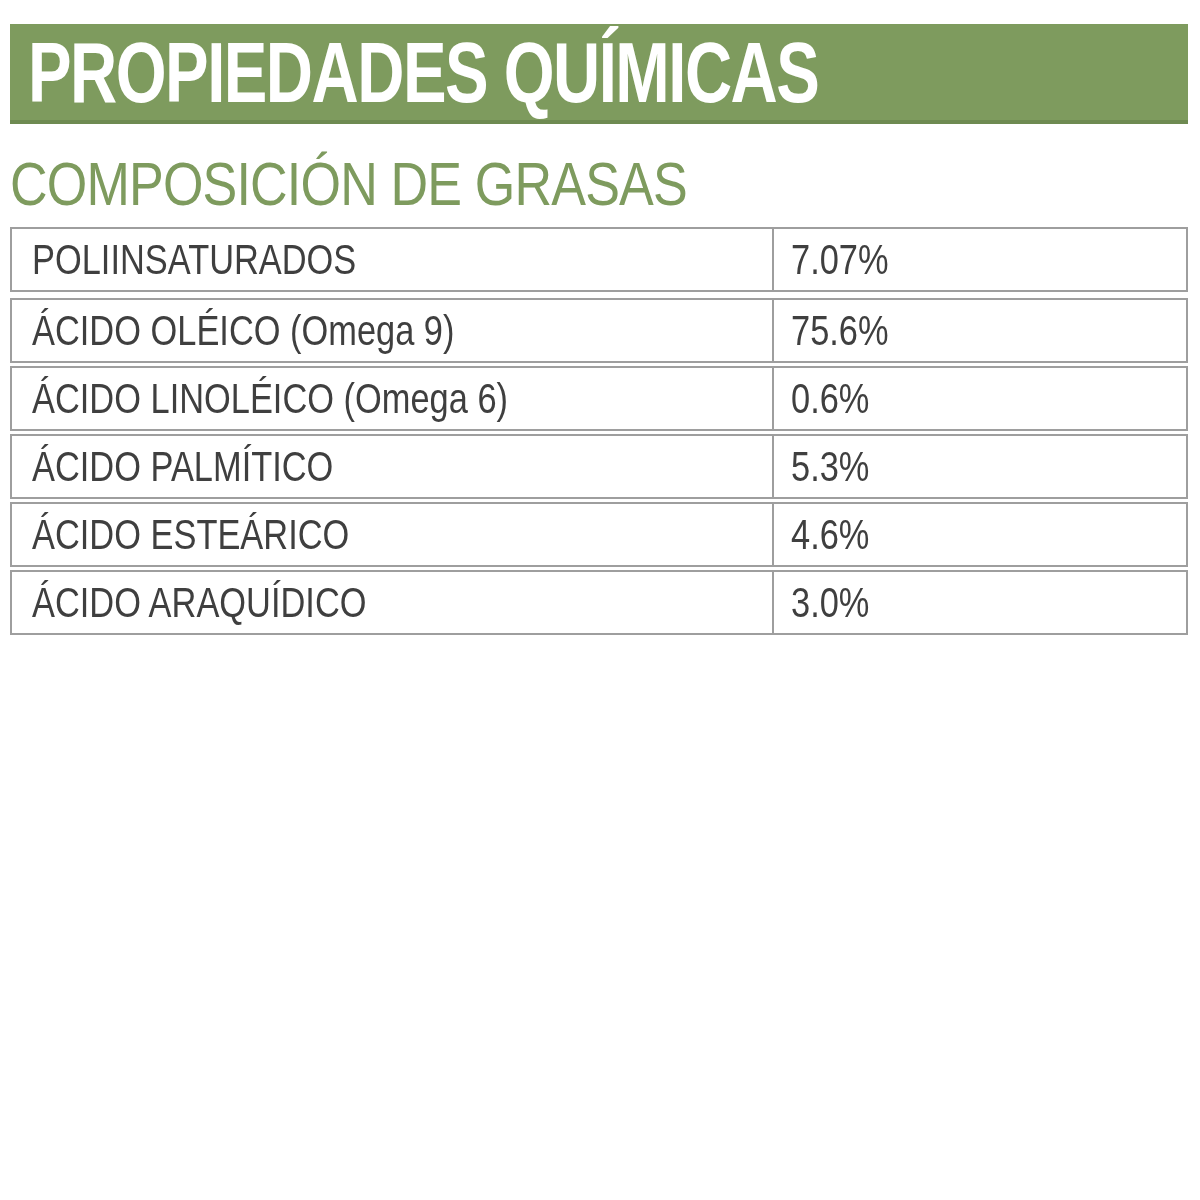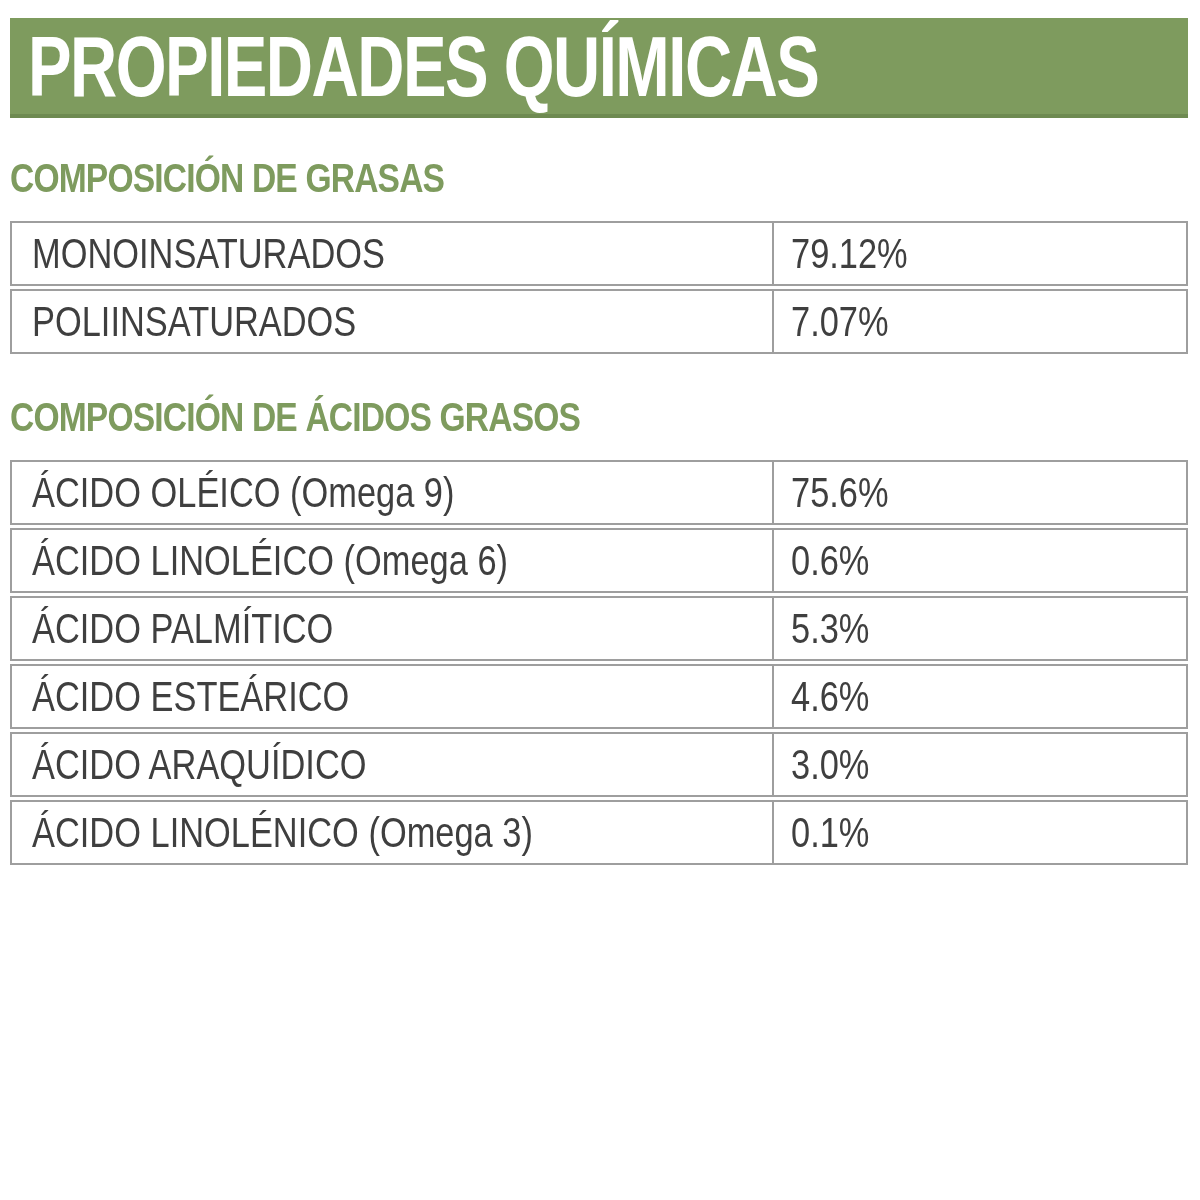--- a/index.html
+++ b/index.html
@@ -2,21 +2,21 @@
 <html style="--accent: #7E9B5E; --accent_dark: #6E8A51; --banner_text: #FFFFFF; --border: #9E9E9E; --text: #3F3F3F; --background: #FFFFFF;"><head>
 <meta charset="utf-8">
 <style>
   * { box-sizing: border-box; margin: 0; padding: 0; }
   html, body {
     width: 1200px; height: 1200px;
     background: var(--background, #ffffff);
     font-family: "Liberation Sans", "DejaVu Sans", sans-serif;
     overflow: hidden;
   }
-  .page { padding: 18px 12px 0 10px; }
+  .page { padding: 24px 12px 0 10px; }
 
   
   .banner {
     height: 100px;
     background: var(--accent, #7E9B5E);
     border-bottom: 4px solid var(--accent_dark, #6E8A51);
     display: flex;
     align-items: center;
     padding-left: 18px;
   }
@@ -29,22 +29,22 @@
     white-space: nowrap;
     display: inline-block;
     transform: scaleX(0.76);
     transform-origin: 0 50%;
   }
 
   
   .section-heading {
     margin: 32px 0 12px 0;
     color: var(--accent, #7E9B5E);
-    font-weight: bold;
-    font-size: 40px;
+    font-weight: normal;
+    font-size: 62px;
     line-height: 56px;
     white-space: nowrap;
   }
   .section-heading > span {
     display: inline-block;
     transform: scaleX(0.84);
     transform-origin: 0 50%;
     letter-spacing: -1px;
   }
 
@@ -83,34 +83,27 @@
   <div class="banner">
     <span class="banner-title">PROPIEDADES QUÍMICAS</span>
   </div>
 
   <div class="section-heading">
     <span>COMPOSICIÓN DE GRASAS</span>
   </div>
 
   <table class="data-table">
     <tbody>
-        <tr>
-      <td class="c-label"><span class="cell-text">MONOINSATURADOS</span></td>
-      <td class="c-value"><span class="cell-text">79.12%</span></td>
-    </tr>
     <tr>
       <td class="c-label"><span class="cell-text">POLIINSATURADOS</span></td>
       <td class="c-value"><span class="cell-text">7.07%</span></td>
     </tr>
   </tbody>
     </table>
 
-  <div class="section-heading">
-    <span>COMPOSICIÓN DE ÁCIDOS GRASOS</span>
-  </div>
 
   <table class="data-table">
     <tbody>
         <tr>
       <td class="c-label"><span class="cell-text">ÁCIDO OLÉICO (Omega 9)</span></td>
       <td class="c-value"><span class="cell-text">75.6%</span></td>
     </tr>
     <tr>
       <td class="c-label"><span class="cell-text">ÁCIDO LINOLÉICO (Omega 6)</span></td>
       <td class="c-value"><span class="cell-text">0.6%</span></td>
@@ -120,20 +113,16 @@
       <td class="c-value"><span class="cell-text">5.3%</span></td>
     </tr>
     <tr>
       <td class="c-label"><span class="cell-text">ÁCIDO ESTEÁRICO</span></td>
       <td class="c-value"><span class="cell-text">4.6%</span></td>
     </tr>
     <tr>
       <td class="c-label"><span class="cell-text">ÁCIDO ARAQUÍDICO</span></td>
       <td class="c-value"><span class="cell-text">3.0%</span></td>
     </tr>
-    <tr>
-      <td class="c-label"><span class="cell-text">ÁCIDO LINOLÉNICO (Omega 3)</span></td>
-      <td class="c-value"><span class="cell-text">0.1%</span></td>
-    </tr>
   </tbody>
     </table>
 
 </div>
 
 </body></html>

